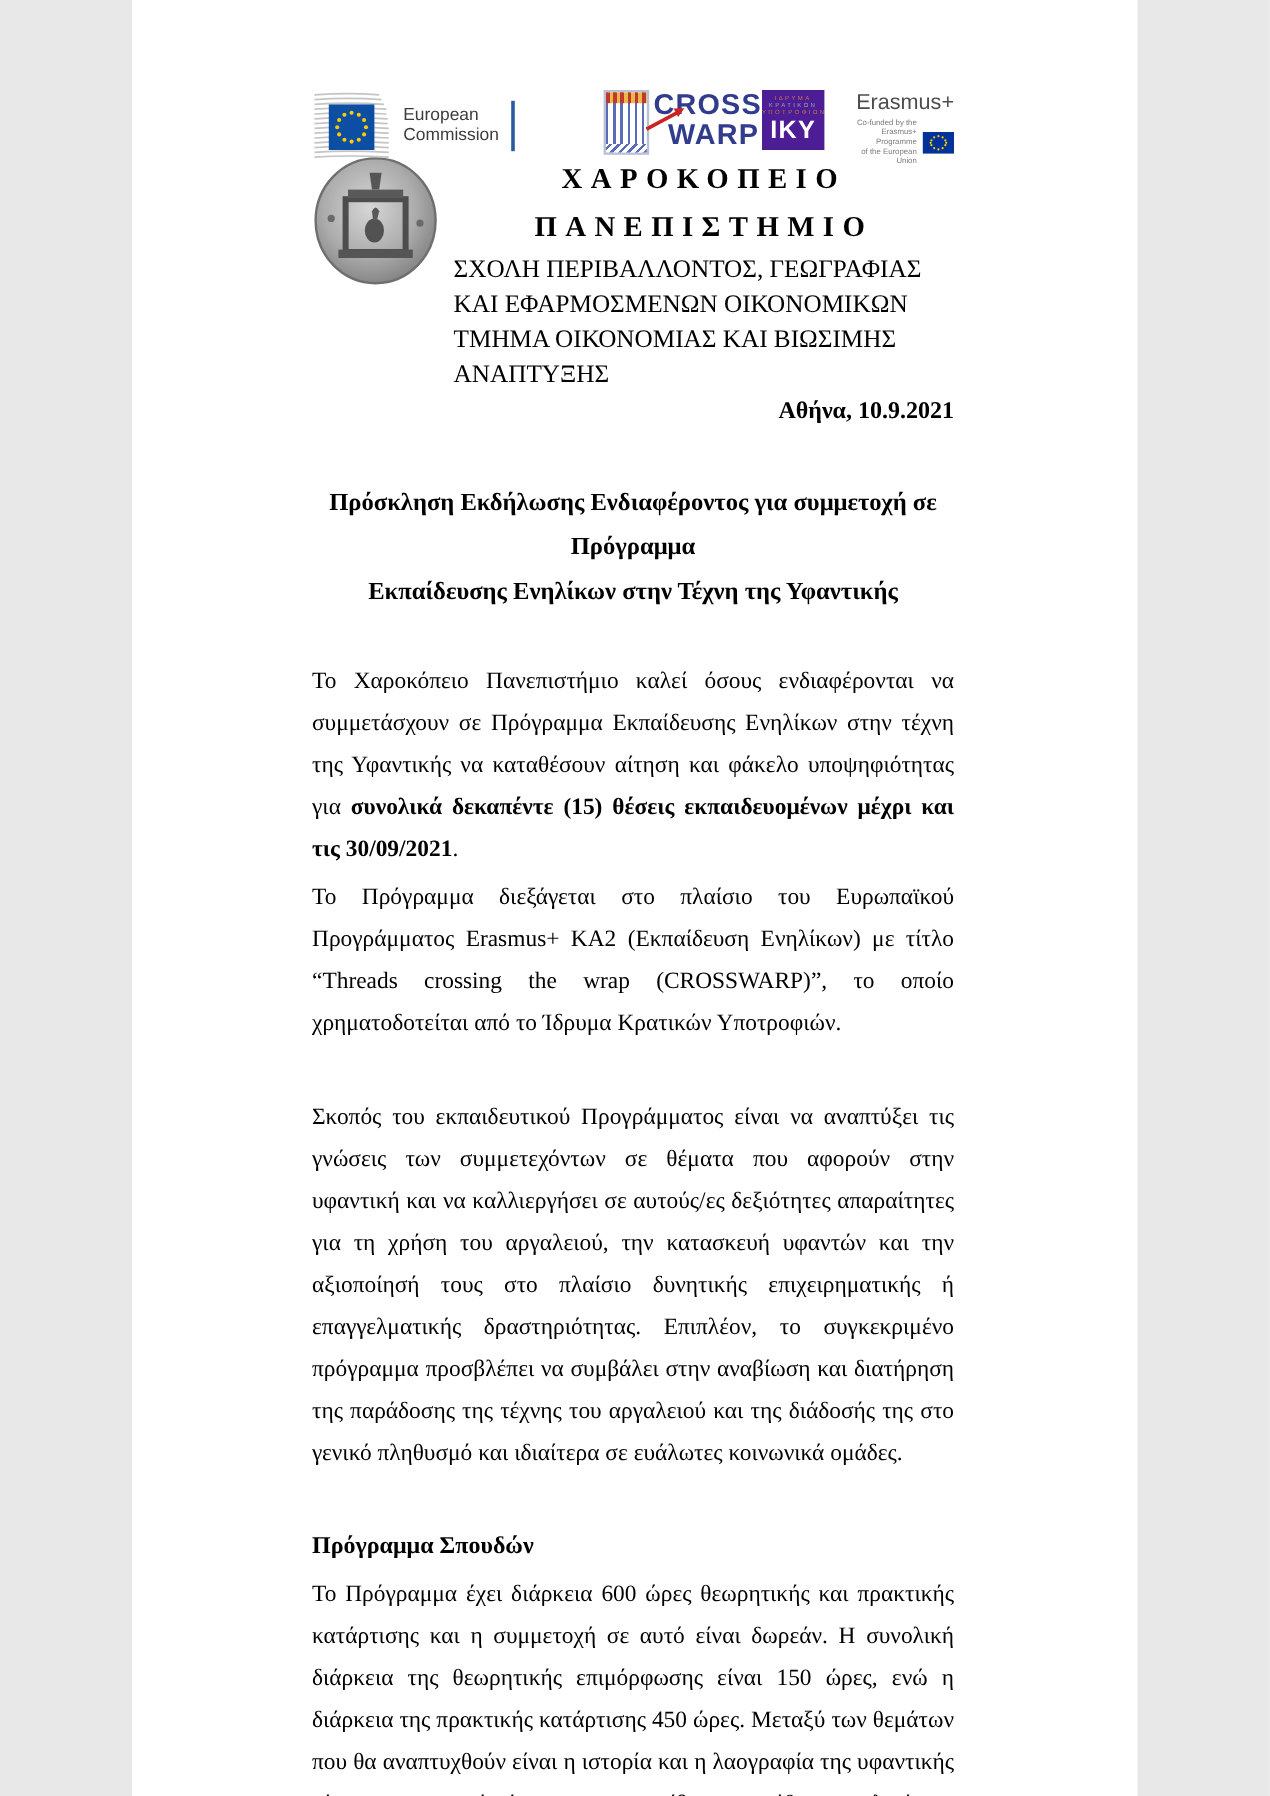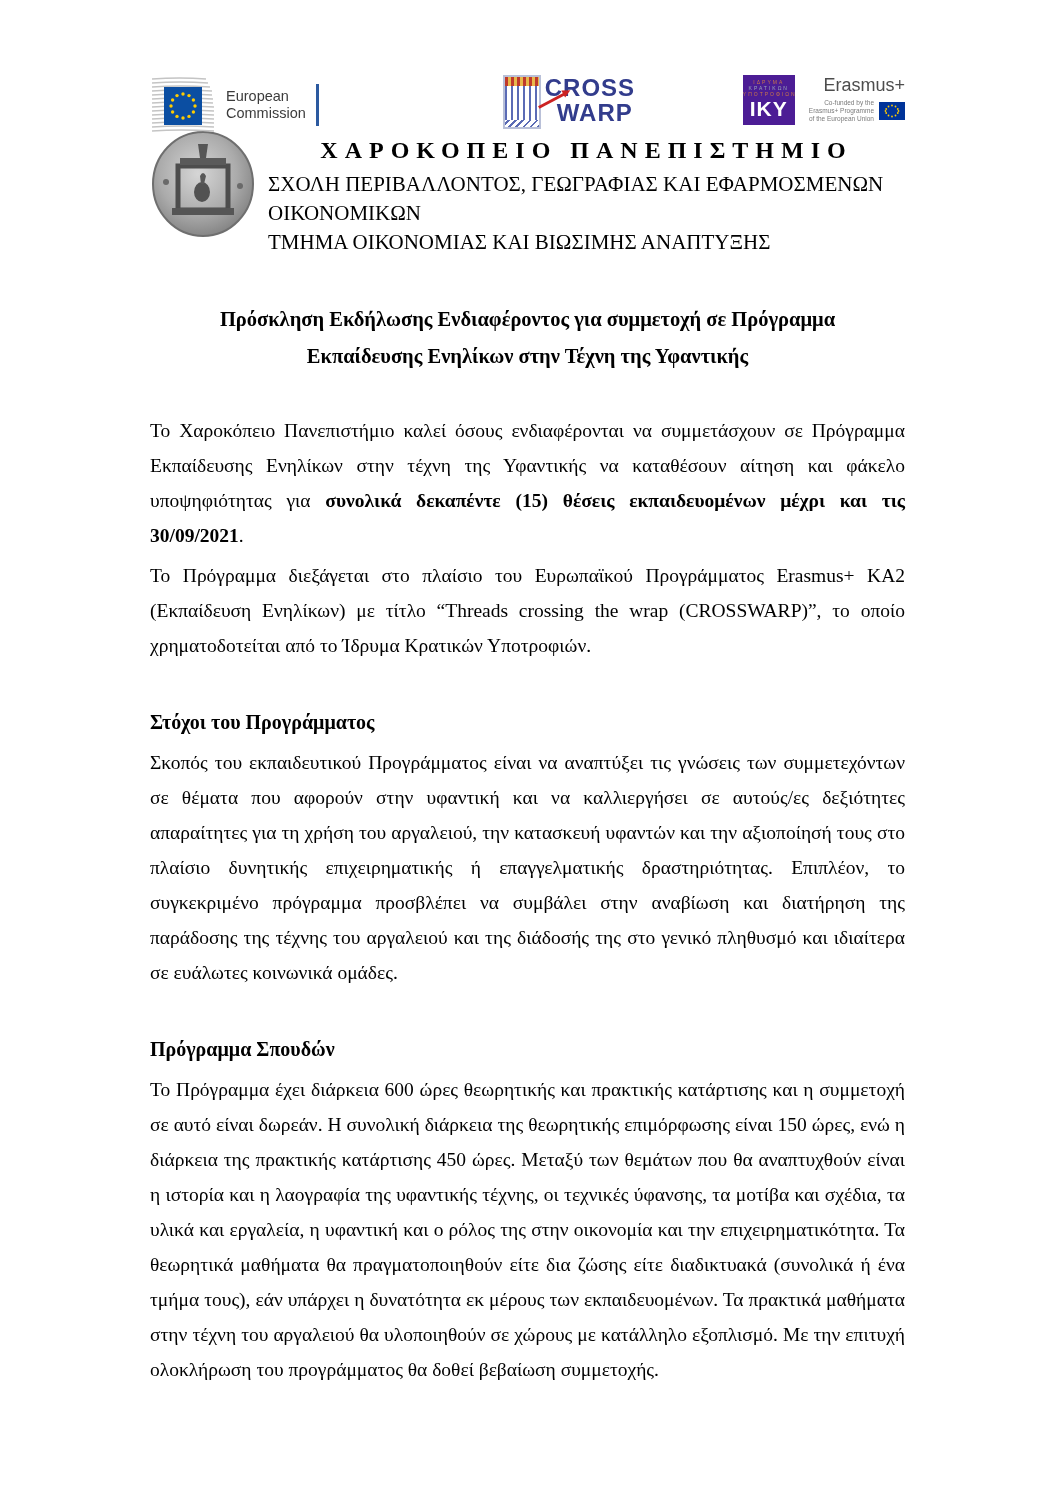--- a/index.html
+++ b/index.html
@@ -1,18 +1,18 @@
 <!DOCTYPE html>
 <html lang="el"><head>
 <meta charset="utf-8">
 <style>
   html,body{margin:0;padding:0;background:#e8e8e8;}
   .page{
     position:relative;
-    width:1058px;height:1497px;
+    width:838px;height:1497px;
     margin:0 auto;
     background:#ffffff;
     font-family:"Liberation Serif", serif;
     color:#000;
     overflow:hidden;
     box-sizing:border-box;
     padding:75px 153px 0 150px;
   }
   
   .logos{display:flex;align-items:flex-start;justify-content:space-between;height:62px;}
@@ -187,32 +187,32 @@
           <circle cx="90" cy="56" r="3" fill="#6a6a6a"></circle>
       </svg>
     </div>
     <div class="uni-text">
       <div class="uni-name">ΧΑΡΟΚΟΠΕΙΟ ΠΑΝΕΠΙΣΤΗΜΙΟ</div>
       <div class="uni-line">ΣΧΟΛΗ ΠΕΡΙΒΑΛΛΟΝΤΟΣ, ΓΕΩΓΡΑΦΙΑΣ ΚΑΙ ΕΦΑΡΜΟΣΜΕΝΩΝ ΟΙΚΟΝΟΜΙΚΩΝ</div>
       <div class="uni-line">ΤΜΗΜΑ ΟΙΚΟΝΟΜΙΑΣ ΚΑΙ ΒΙΩΣΙΜΗΣ ΑΝΑΠΤΥΞΗΣ</div>
     </div>
   </div>
 
+  <div class="date-line">Αθήνα, 10.9.2021</div>
 
   <div class="doc-title">
     <div>Πρόσκληση Εκδήλωσης Ενδιαφέροντος για συμμετοχή σε Πρόγραμμα</div>
     <div>Εκπαίδευσης Ενηλίκων στην Τέχνη της Υφαντικής</div>
   </div>
 
   <p class="body just intro"><span>Το Χαροκόπειο Πανεπιστήμιο καλεί όσους ενδιαφέρονται να συμμετάσχουν σε Πρόγραμμα Εκπαίδευσης Ενηλίκων στην τέχνη της Υφαντικής να καταθέσουν αίτηση και φάκελο υποψηφιότητας για </span><b>συνολικά δεκαπέντε (15) θέσεις εκπαιδευομένων μέχρι και τις 30/09/2021</b><span>.</span></p>
 
   <p class="body just p2">Το Πρόγραμμα διεξάγεται στο πλαίσιο του Ευρωπαϊκού Προγράμματος Erasmus+ KA2 (Εκπαίδευση Ενηλίκων) με τίτλο “Threads crossing the wrap (CROSSWARP)”, το οποίο χρηματοδοτείται από το Ίδρυμα Κρατικών Υποτροφιών.</p>
 
   <section class="sec">
-    <h3>Στόχοι του Προγράμματος</h3>
     <p class="body just">Σκοπός του εκπαιδευτικού Προγράμματος είναι να αναπτύξει τις γνώσεις των συμμετεχόντων σε θέματα που αφορούν στην υφαντική και να καλλιεργήσει σε αυτούς/ες δεξιότητες απαραίτητες για τη χρήση του αργαλειού, την κατασκευή υφαντών και την αξιοποίησή τους στο πλαίσιο δυνητικής επιχειρηματικής ή επαγγελματικής δραστηριότητας. Επιπλέον, το συγκεκριμένο πρόγραμμα προσβλέπει να συμβάλει στην αναβίωση και διατήρηση της παράδοσης της τέχνης του αργαλειού και της διάδοσής της στο γενικό πληθυσμό και ιδιαίτερα σε ευάλωτες κοινωνικά ομάδες.</p>
   </section>
 
   <section class="sec">
     <h3>Πρόγραμμα Σπουδών</h3>
     <p class="body just">Το Πρόγραμμα έχει διάρκεια 600 ώρες θεωρητικής και πρακτικής κατάρτισης και η συμμετοχή σε αυτό είναι δωρεάν. Η συνολική διάρκεια της θεωρητικής επιμόρφωσης είναι 150 ώρες, ενώ η διάρκεια της πρακτικής κατάρτισης 450 ώρες. Μεταξύ των θεμάτων που θα αναπτυχθούν είναι η ιστορία και η λαογραφία της υφαντικής τέχνης, οι τεχνικές ύφανσης, τα μοτίβα και σχέδια, τα υλικά και εργαλεία, η υφαντική και ο ρόλος της στην οικονομία και την επιχειρηματικότητα. Τα θεωρητικά μαθήματα θα πραγματοποιηθούν είτε δια ζώσης είτε διαδικτυακά (συνολικά ή ένα τμήμα τους), εάν υπάρχει η δυνατότητα εκ μέρους των εκπαιδευομένων. Τα πρακτικά μαθήματα στην τέχνη του αργαλειού θα υλοποιηθούν σε χώρους με κατάλληλο εξοπλισμό. Με την επιτυχή ολοκλήρωση του προγράμματος θα δοθεί βεβαίωση συμμετοχής.</p>
   </section>
 
 
 </div>

